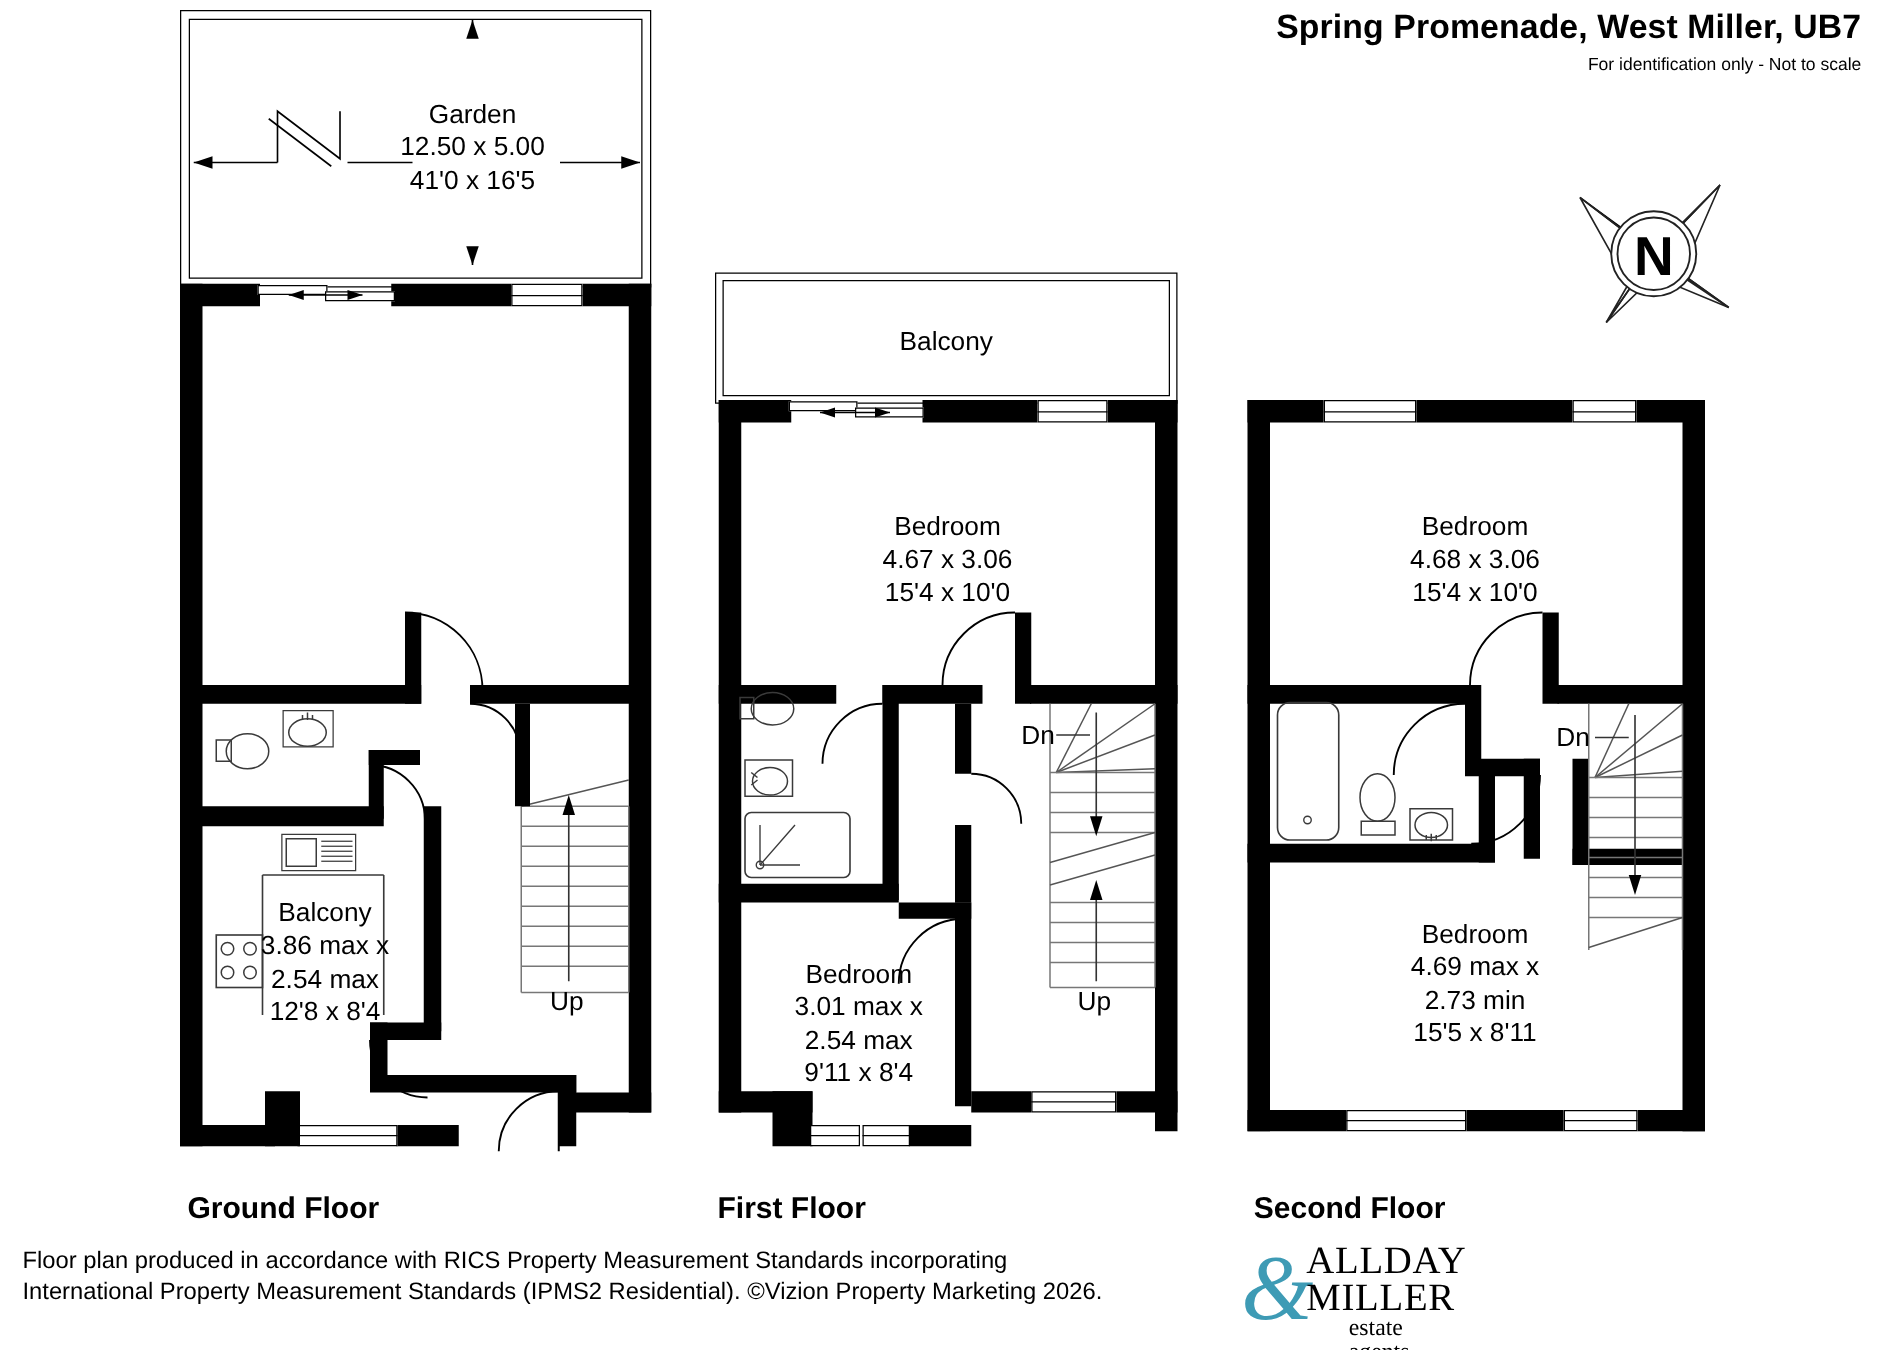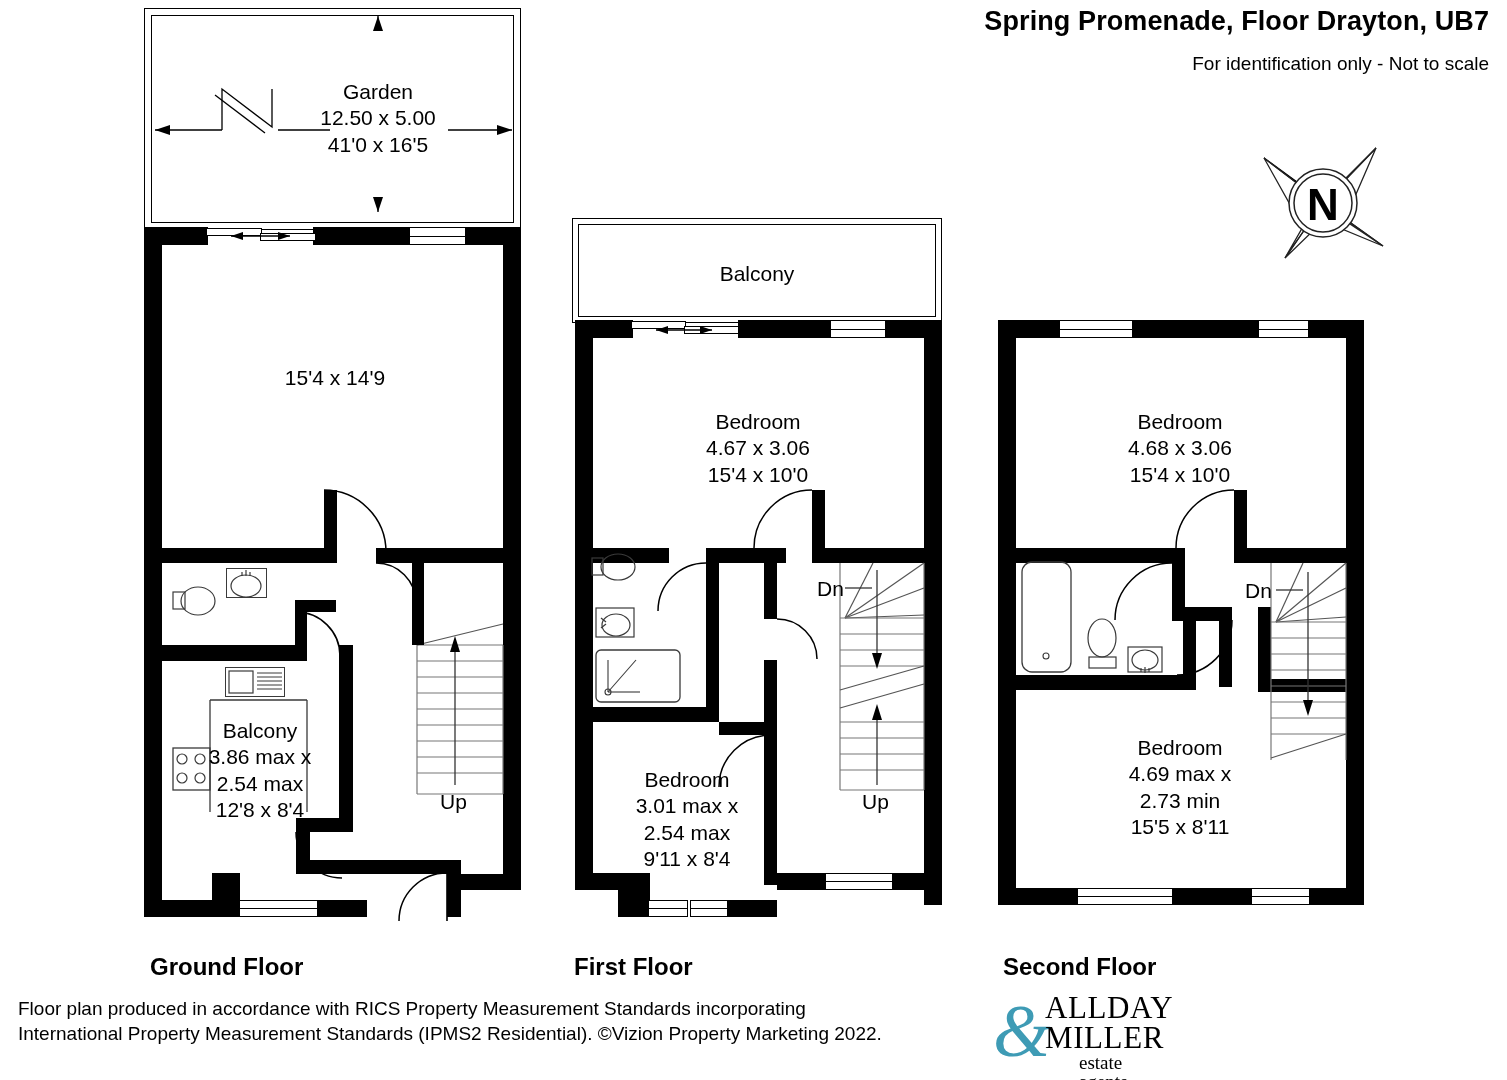--- a/index.html
+++ b/index.html
@@ -8,21 +8,21 @@
     width:1507px;height:1080px;position:relative;overflow:hidden;
     font-family:"Liberation Sans","DejaVu Sans",sans-serif;
     color:#000000;
   }
   #stage{position:absolute;left:0;top:0;width:1507px;height:1080px;}
 
   
   #header{position:absolute;right:18px;top:6px;text-align:right;}
   #title{font-size:27px;font-weight:bold;letter-spacing:.1px;line-height:1.15;white-space:nowrap;}
   #area{font-size:22px;font-weight:normal;margin-top:7px;white-space:nowrap;}
-  #notscale{font-size:19px;margin-top:16px;white-space:nowrap;}
+  #notscale{font-size:14px;margin-top:6px;white-space:nowrap;}
 
   
   .floor-caption{position:absolute;font-size:24px;font-weight:bold;white-space:nowrap;}
 
   
   #footer{position:absolute;left:18px;top:996px;font-size:19px;line-height:1.32;}
   #footer div{white-space:nowrap;}
 
   
   #logo{position:absolute;left:993px;top:990px;width:180px;height:84px;}
@@ -46,21 +46,21 @@
   .stairlbl{position:absolute;font-size:21px;}
   svg{position:absolute;left:0;top:0;overflow:visible;}
   .dooryes{fill:none;stroke:#000;stroke-width:1.5;}
 </style>
 </head>
 <body>
 
 <div id="stage">
 
   <div id="header">
-    <div id="title">Spring Promenade, Floor Drayton, UB7</div>
+    <div id="title">Spring Promenade, West Miller, UB7</div>
     <div id="notscale">For identification only - Not to scale</div>
   </div>
 
   <div style="position:absolute;left:1258px;top:146px;width:130px;height:115px;">
     <svg width="130" height="115" viewBox="0 0 130 115">
 
       <polygon points="65,57 118,2 72,48" fill="none" stroke="#222" stroke-width="1.3"></polygon>
       <polygon points="65,57 118,2 92,62" fill="none" stroke="#222" stroke-width="1.3"></polygon>
       <polygon points="65,57 125,100 80,70" fill="none" stroke="#222" stroke-width="1.3"></polygon>
       <polygon points="65,57 125,100 72,78" fill="none" stroke="#222" stroke-width="1.3"></polygon>
@@ -185,21 +185,20 @@
 
       <path d="M324,490 A62,62 0 0 1 386,552" class="dooryes"></path>
 
       <path d="M447,873 A48,48 0 0 0 399,921" class="dooryes" transform="rotate(0,447,873)"></path>
       <line x1="447" y1="873" x2="447" y2="921" stroke="#000" stroke-width="1.6"></line>
 
       <path d="M376,563 A40,40 0 0 0 416,603" class="dooryes" transform="rotate(180,396,583)"></path>
     </svg>
 
     <div class="room-txt" style="left:175px;top:365px;width:320px;font-size:21px;">
-      <span class="ln">15'4 x 14'9</span>
     </div>
 
     <div class="room-txt" style="left:180px;top:718px;width:160px;font-size:21px;">
       <span class="ln">Balcony</span>
       <span class="ln">3.86 max x</span>
       <span class="ln">2.54 max</span>
       <span class="ln">12'8 x 8'4</span>
     </div>
 
     <div style="position:absolute;left:0;top:0;">
@@ -451,21 +450,21 @@
         <line x1="1276" y1="590" x2="1303" y2="590" stroke="#333" stroke-width="1.3"></line>
       </svg>
       <div class="stairlbl" style="left:1245px;top:579px;">Dn</div>
     </div>
 
     <div class="floor-caption" style="left:1003px;top:953px;">Second Floor</div>
   </div>
 
   <div id="footer">
     <div>Floor plan produced in accordance with RICS Property Measurement Standards incorporating</div>
-    <div>International Property Measurement Standards (IPMS2 Residential). ©Vizion Property Marketing 2022.</div>
+    <div>International Property Measurement Standards (IPMS2 Residential). ©Vizion Property Marketing 2026.</div>
   </div>
 
   <div id="logo">
     <div class="logo-amp" style="color: rgb(62, 155, 181);">&amp;</div>
     <div class="logo-l1">ALLDAY</div>
     <div class="logo-l2">MILLER</div>
     <div class="logo-l3">estate agents</div>
   </div>
 
 </div>

